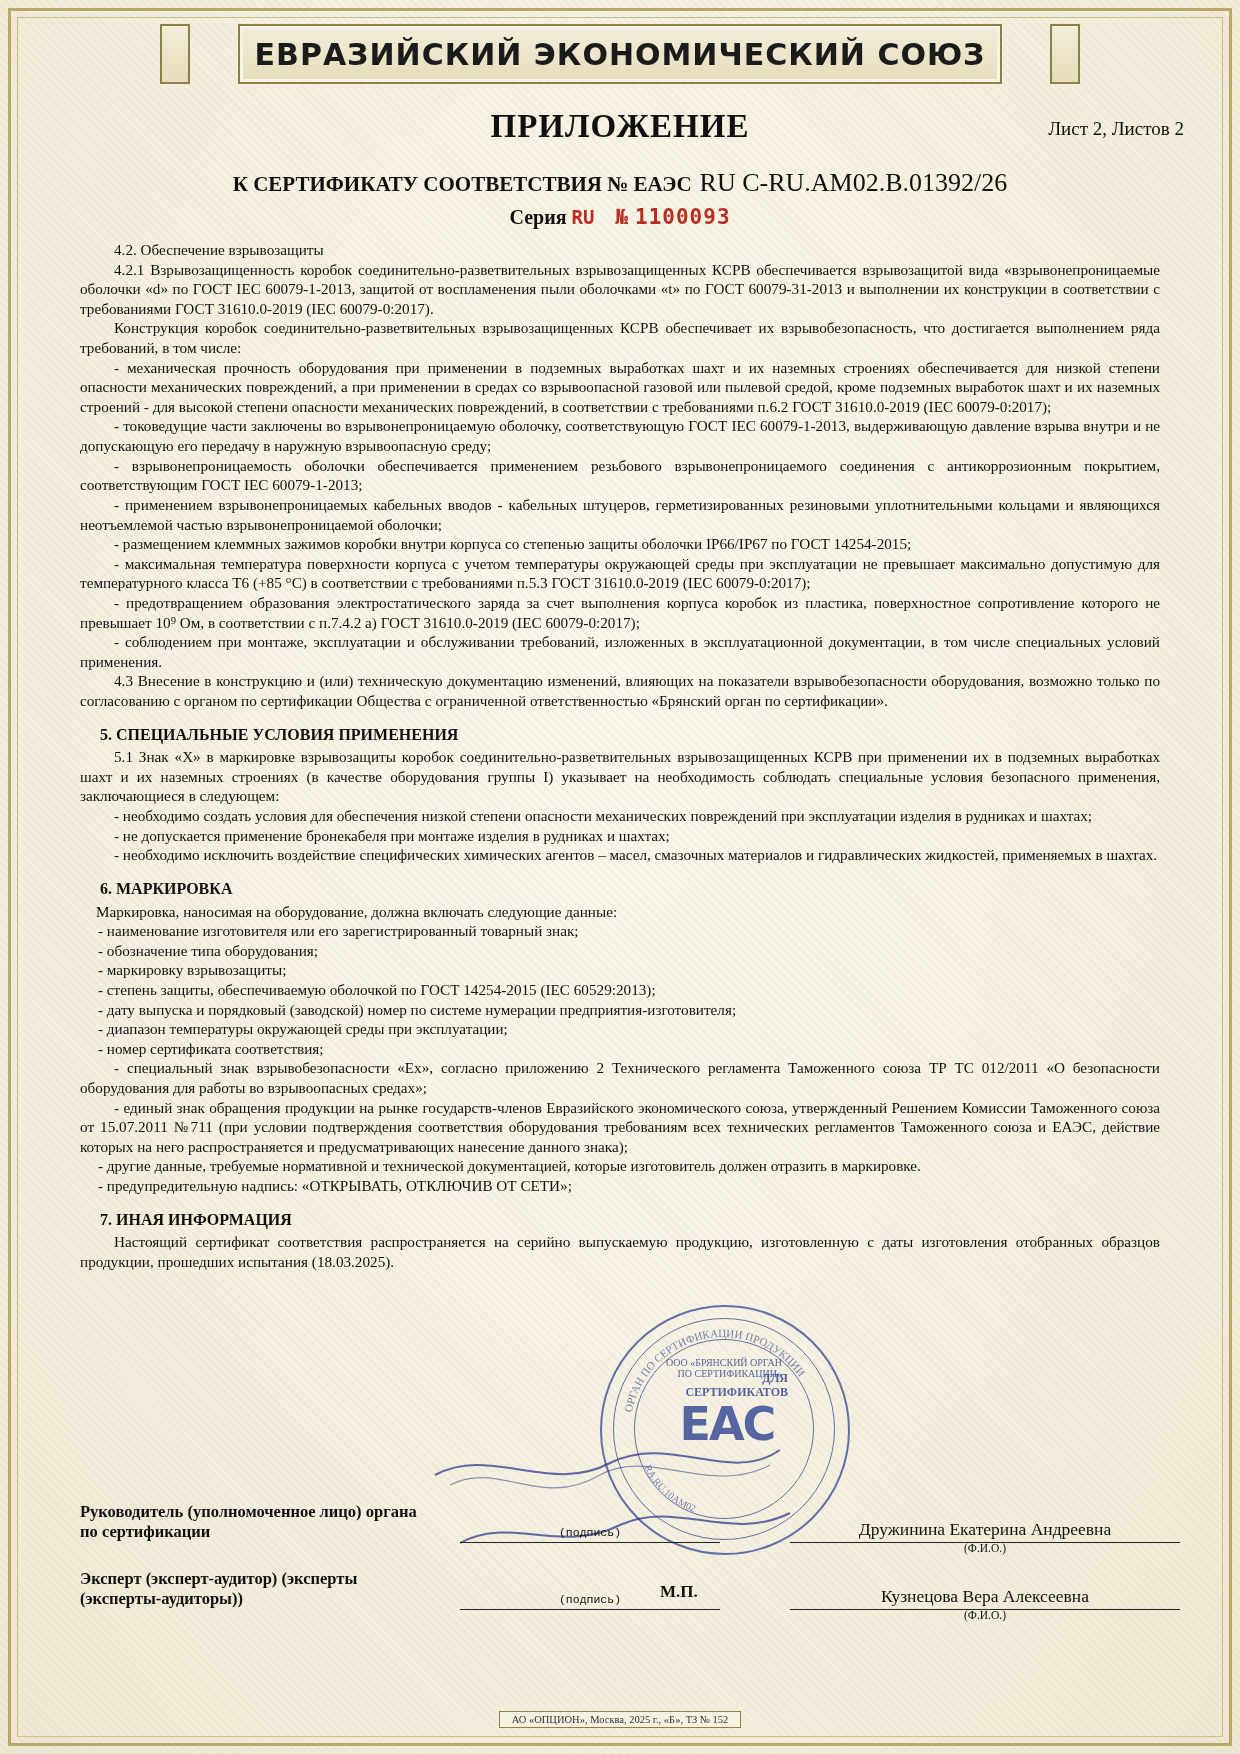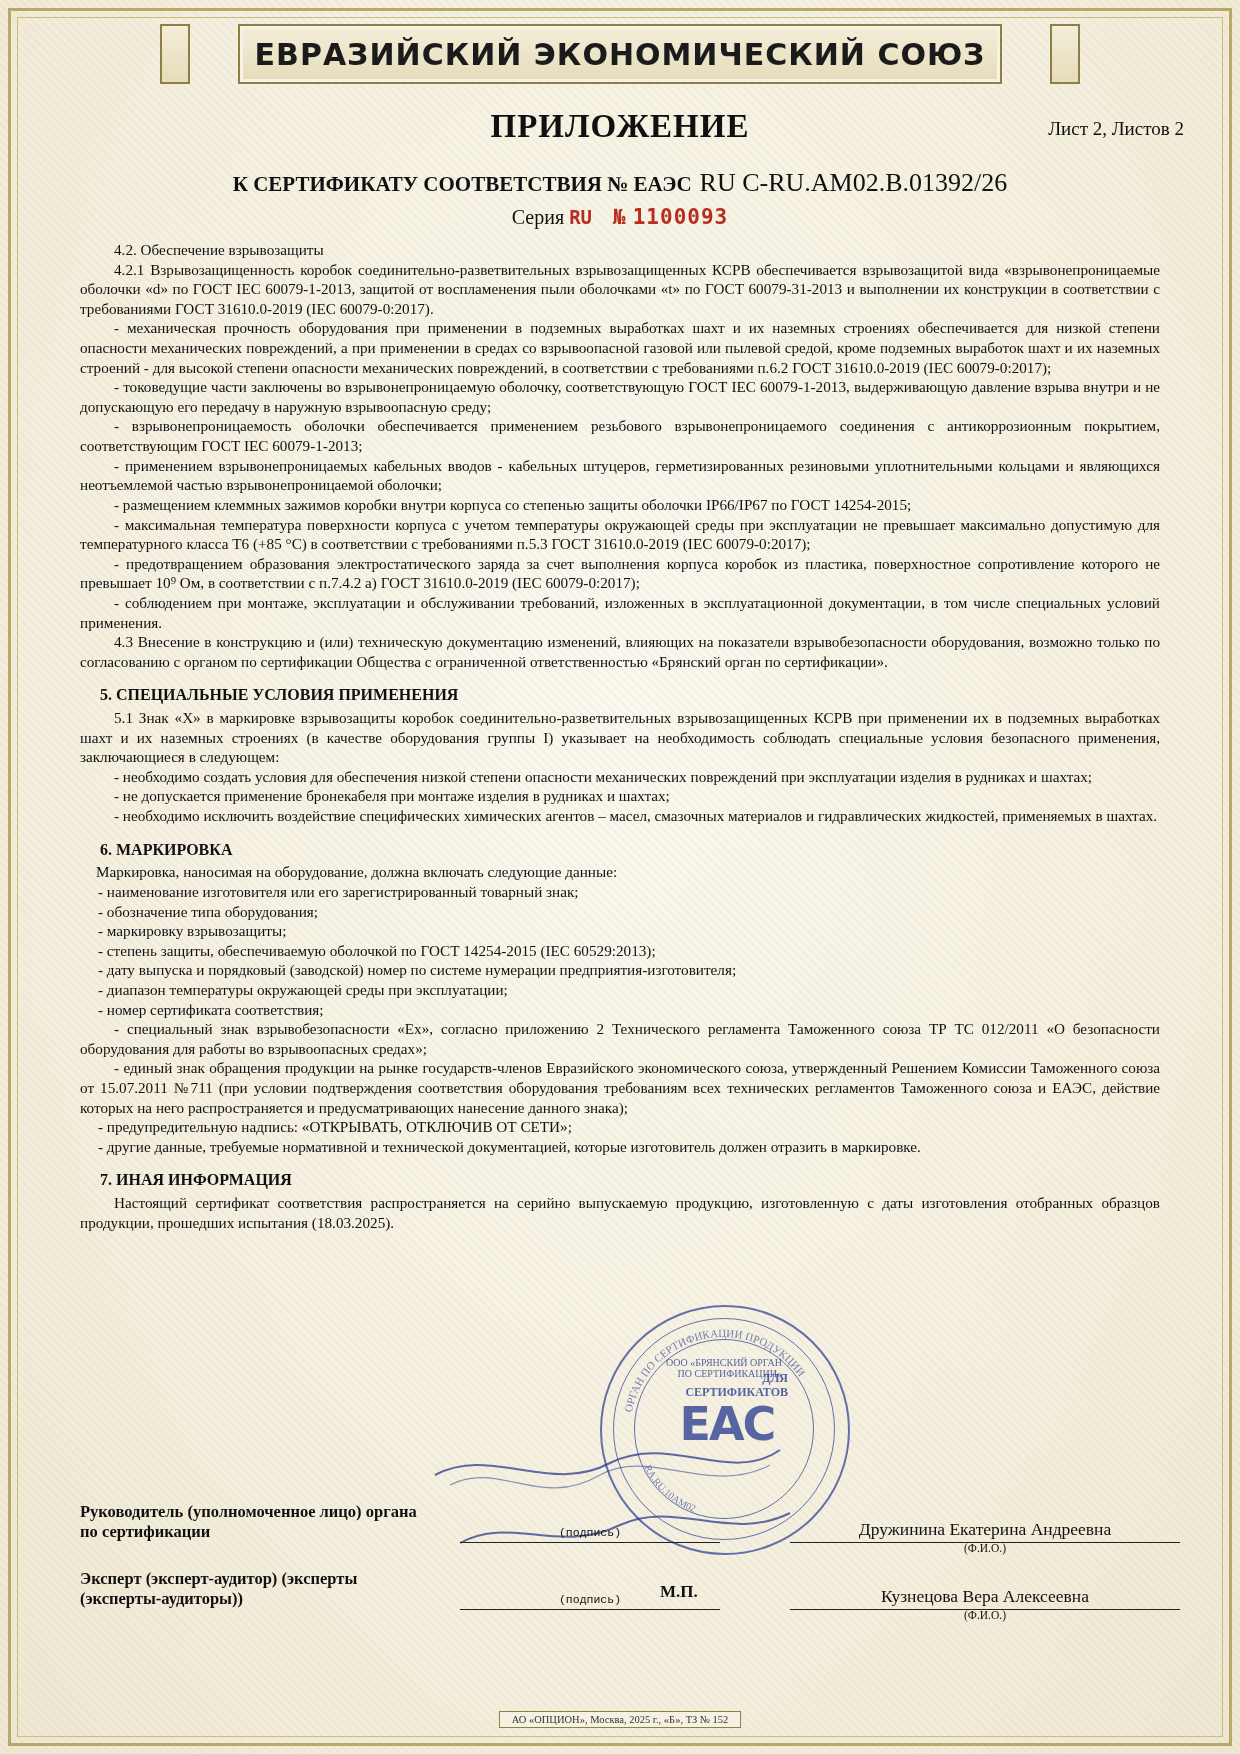--- a/index.html
+++ b/index.html
@@ -116,21 +116,21 @@
     font-size: 19px;
   }
   .series-row .blank-num {
     color: #b82d20;
     font-weight: bold;
     font-family: "DejaVu Sans Mono", monospace;
     font-size: 21px;
     letter-spacing: 1px;
     margin-left: 16px;
   }
-  .series-label { font-weight: normal; }
+  .series-label { font-weight: bold; }
 
   
   .body {
     position: absolute;
     top: 240px;
     left: 80px;
     width: 1080px;
     font-size: 15.2px;
     line-height: 1.29;
     text-align: justify;
@@ -308,20 +308,21 @@
 
   <div class="series-row">
     <span class="series-label">Серия</span>
     <span class="ru">RU</span>
     <span class="blank-num">№</span><span class="blank-num" style="margin-left:6px">1100093</span>
   </div>
 
   <div class="body">
     <p class="p">4.2. Обеспечение взрывозащиты</p>
     <p class="p">4.2.1 Взрывозащищенность коробок соединительно-разветвительных взрывозащищенных КСРВ обеспечивается взрывозащитой вида «взрывонепроницаемые оболочки «d» по ГОСТ IEC 60079-1-2013, защитой от воспламенения пыли оболочками «t» по ГОСТ 60079-31-2013 и выполнении их конструкции в соответствии с требованиями ГОСТ 31610.0-2019 (IEC 60079-0:2017).</p>
+    <p class="p">Конструкция коробок соединительно-разветвительных взрывозащищенных КСРВ обеспечивает их взрывобезопасность, что достигается выполнением ряда требований, в том числе:</p>
     <p class="dash">- механическая прочность оборудования при применении в подземных выработках шахт и их наземных строениях обеспечивается для низкой степени опасности механических повреждений, а при применении в средах со взрывоопасной газовой или пылевой средой, кроме подземных выработок шахт и их наземных строений - для высокой степени опасности механических повреждений, в соответствии с требованиями п.6.2 ГОСТ 31610.0-2019 (IEC 60079-0:2017);</p>
     <p class="dash">- токоведущие части заключены во взрывонепроницаемую оболочку, соответствующую ГОСТ IEC 60079-1-2013, выдерживающую давление взрыва внутри и не допускающую его передачу в наружную взрывоопасную среду;</p>
     <p class="dash">- взрывонепроницаемость оболочки обеспечивается применением резьбового взрывонепроницаемого соединения с антикоррозионным покрытием, соответствующим ГОСТ IEC 60079-1-2013;</p>
     <p class="dash">- применением взрывонепроницаемых кабельных вводов - кабельных штуцеров, герметизированных резиновыми уплотнительными кольцами и являющихся неотъемлемой частью взрывонепроницаемой оболочки;</p>
     <p class="dash">- размещением клеммных зажимов коробки внутри корпуса со степенью защиты оболочки IP66/IP67 по ГОСТ 14254-2015;</p>
     <p class="dash">- максимальная температура поверхности корпуса с учетом температуры окружающей среды при эксплуатации не превышает максимально допустимую для температурного класса Т6 (+85 °С) в соответствии с требованиями п.5.3 ГОСТ 31610.0-2019 (IEC 60079-0:2017);</p>
     <p class="dash">- предотвращением образования электростатического заряда за счет выполнения корпуса коробок из пластика, поверхностное сопротивление которого не превышает 10⁹ Ом, в соответствии с п.7.4.2 а) ГОСТ 31610.0-2019 (IEC 60079-0:2017);</p>
     <p class="dash">- соблюдением при монтаже, эксплуатации и обслуживании требований, изложенных в эксплуатационной документации, в том числе специальных условий применения.</p>
     <p class="p">4.3 Внесение в конструкцию и (или) техническую документацию изменений, влияющих на показатели взрывобезопасности оборудования, возможно только по согласованию с органом по сертификации Общества с ограниченной ответственностью «Брянский орган по сертификации».</p>
 
@@ -335,22 +336,22 @@
     <p class="p-noind" style="text-indent:16px">Маркировка, наносимая на оборудование, должна включать следующие данные:</p>
     <p class="list-item">- наименование изготовителя или его зарегистрированный товарный знак;</p>
     <p class="list-item">- обозначение типа оборудования;</p>
     <p class="list-item">- маркировку взрывозащиты;</p>
     <p class="list-item">- степень защиты, обеспечиваемую оболочкой по ГОСТ 14254-2015 (IEC 60529:2013);</p>
     <p class="list-item">- дату выпуска и порядковый (заводской) номер по системе нумерации предприятия-изготовителя;</p>
     <p class="list-item">- диапазон температуры окружающей среды при эксплуатации;</p>
     <p class="list-item">- номер сертификата соответствия;</p>
     <p class="dash">- специальный знак взрывобезопасности «Ех», согласно приложению 2 Технического регламента Таможенного союза ТР ТС 012/2011 «О безопасности оборудования для работы во взрывоопасных средах»;</p>
     <p class="dash">- единый знак обращения продукции на рынке государств-членов Евразийского экономического союза, утвержденный Решением Комиссии Таможенного союза от 15.07.2011 №711 (при условии подтверждения соответствия оборудования требованиям всех технических регламентов Таможенного союза и ЕАЭС, действие которых на него распространяется и предусматривающих нанесение данного знака);</p>
+    <p class="list-item">- другие данные, требуемые нормативной и технической документацией, которые изготовитель должен отразить в маркировке.</p>
     <p class="list-item">- предупредительную надпись: «ОТКРЫВАТЬ, ОТКЛЮЧИВ ОТ СЕТИ»;</p>
-    <p class="list-item">- другие данные, требуемые нормативной и технической документацией, которые изготовитель должен отразить в маркировке.</p>
 
     <div class="h-sec">7. ИНАЯ ИНФОРМАЦИЯ</div>
     <p class="p">Настоящий сертификат соответствия распространяется на серийно выпускаемую продукцию, изготовленную с  даты изготовления отобранных образцов продукции, прошедших испытания (18.03.2025).</p>
   </div>
 
   <div class="stamp">
     <div class="ring r1"></div>
     <div class="ring r2"></div>
     <div class="ring r3"></div>
     <svg class="stamp-arc" viewBox="0 0 214 214">

